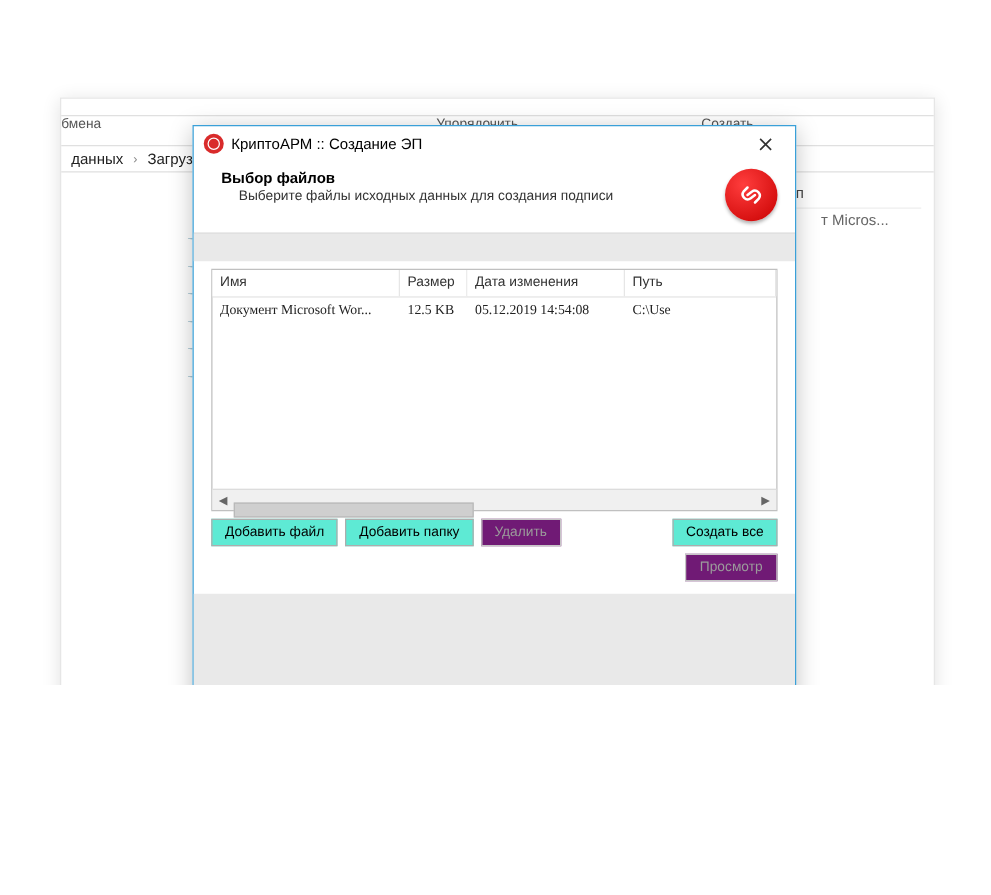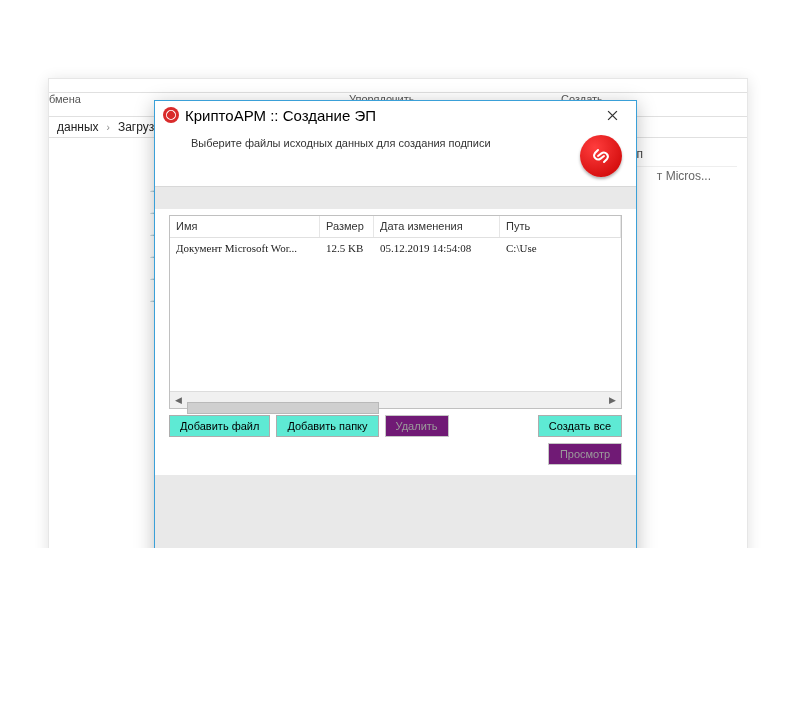--- a/index.html
+++ b/index.html
@@ -138,21 +138,21 @@
     height: 488px;
     background: #fff;
     border: 1px solid #3aa0d8;
     box-shadow: 0 4px 18px rgba(0,0,0,0.25);
   }
   .titlebar {
     height: 28px;
     display: flex;
     align-items: center;
     padding: 0 6px 0 8px;
-    font-size: 15px;
+    font-size: 12px;
   }
   .app-icon {
     width: 16px; height: 16px;
     border-radius: 50%;
     background: #d92b2b;
     position: relative;
     margin-right: 6px;
     flex-shrink: 0;
   }
   .app-icon::after {
@@ -357,20 +357,21 @@
       <div class="app-icon"></div>
       <div class="title-text">КриптоАРМ :: Создание ЭП</div>
       <div class="close-btn">
         <svg viewBox="0 0 10 10">
             <path d="M1 1 L9 9 M9 1 L1 9" stroke="#333" stroke-width="1.2"></path>
           </svg>
       </div>
     </div>
 
     <div class="wizard-header">
+      <div class="wizard-title">Выбор файлов</div>
       <div class="wizard-desc">Выберите файлы исходных данных для создания подписи</div>
       <div class="wizard-logo">
         <svg viewBox="0 0 24 24">
           <path d="M9 6 L6 9 a4 4 0 0 0 5.6 5.6 L15 12 M15 18 L18 15 a4 4 0 0 0 -5.6 -5.6 L9 12" fill="none" stroke="#fff" stroke-width="2" stroke-linecap="round"></path>
         </svg>
       </div>
     </div>
 
     <div class="wizard-spacer"></div>
 

